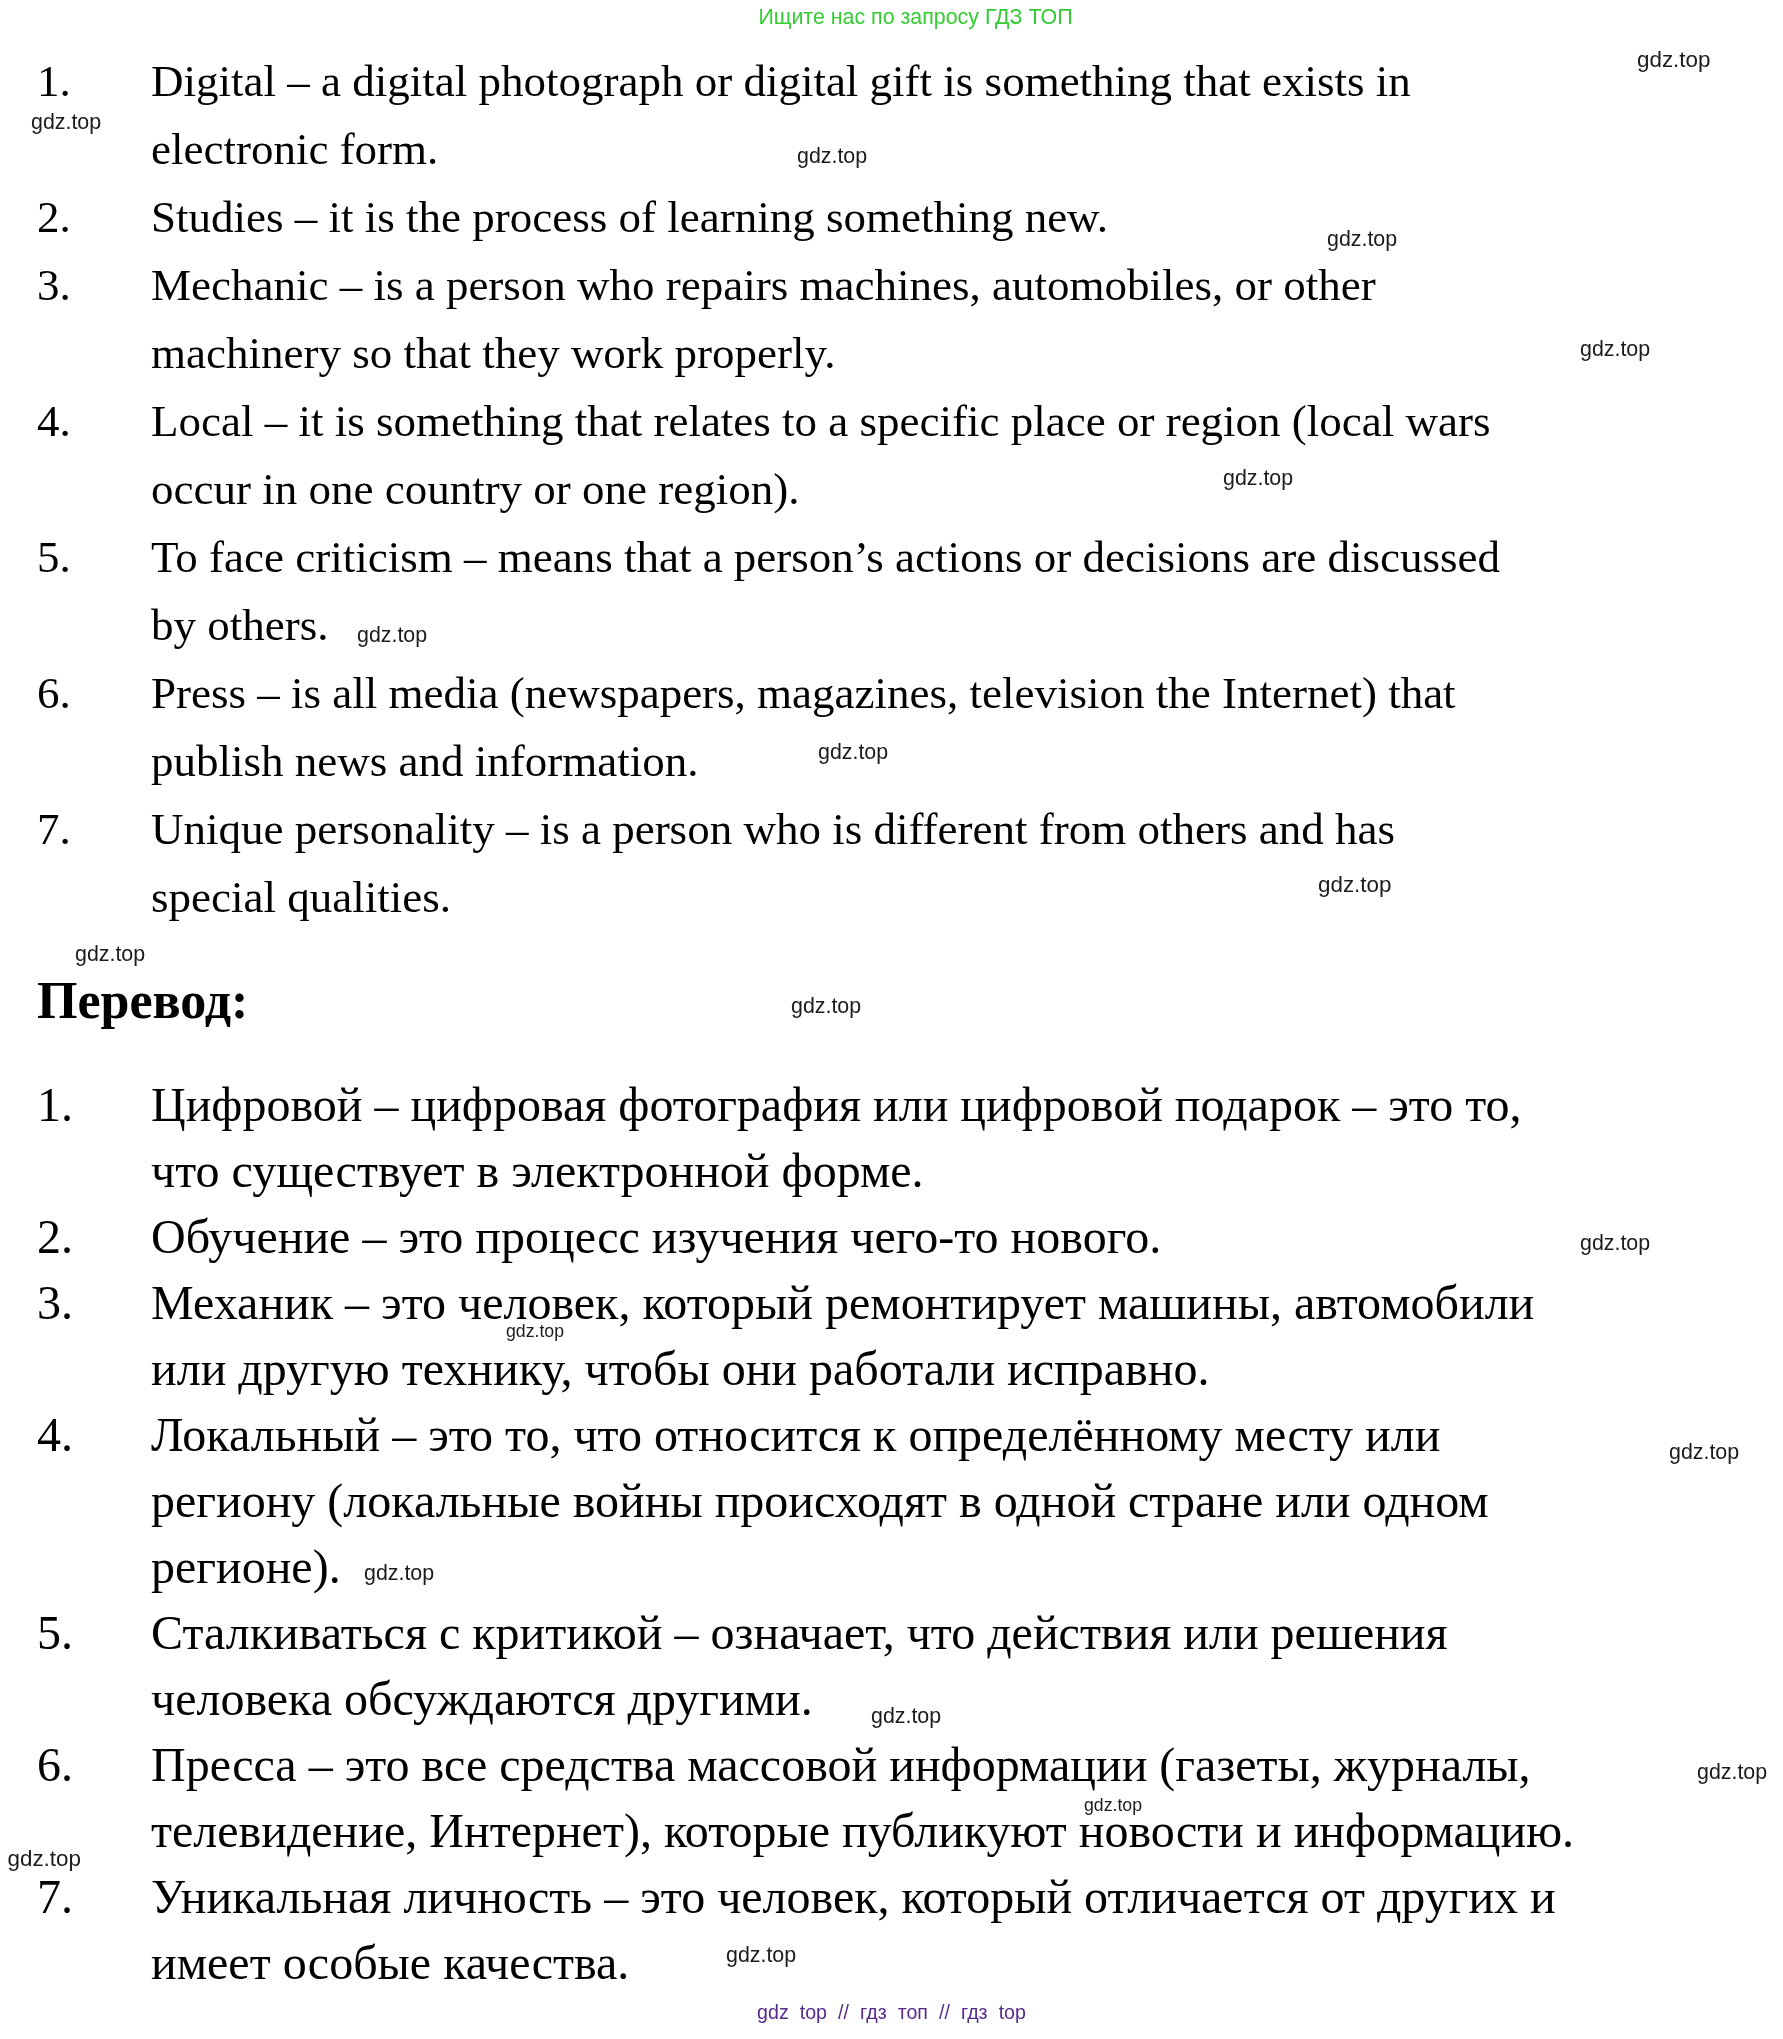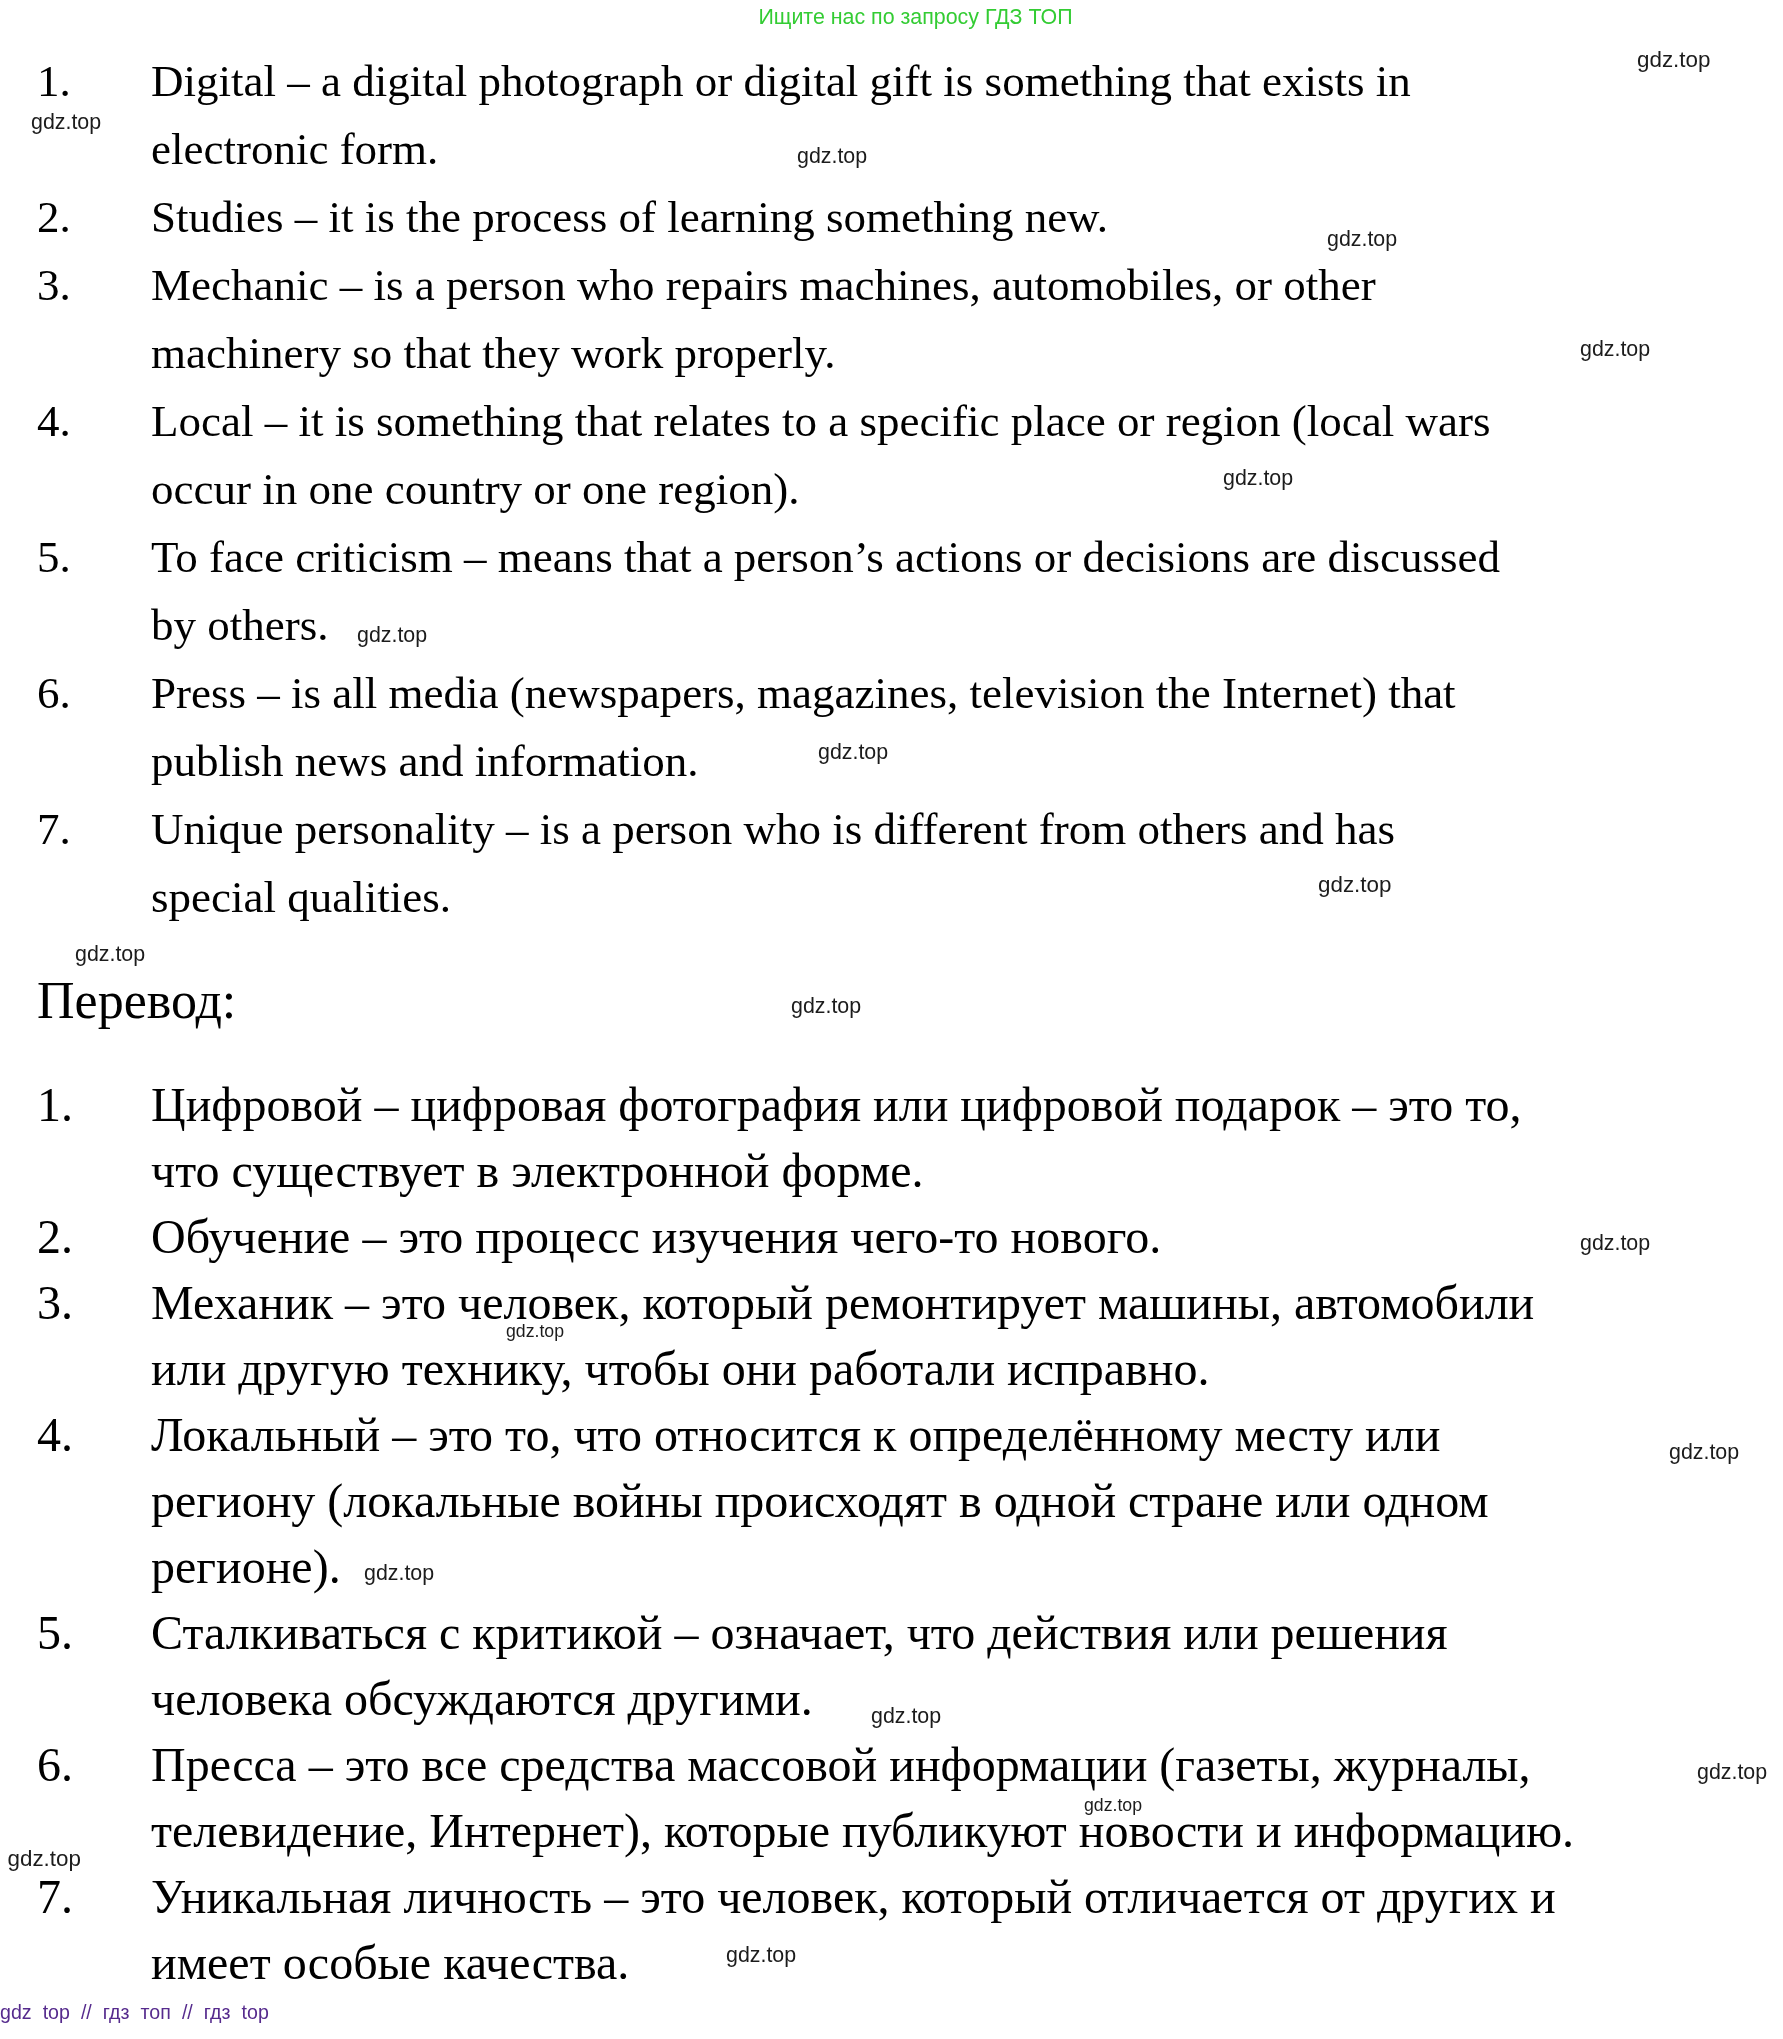--- a/index.html
+++ b/index.html
@@ -42,33 +42,34 @@
   }
   .item { position: relative; padding-left: 70px; }
   .num  { position: absolute; left: 0; top: 0; }
   .line { white-space: nowrap; margin-left: 44px; }
   .heading {
     position: absolute;
     left: 37px;
     top: 971px;
     font-size: 52px;
     line-height: 60px;
-    font-weight: 400;
+    font-weight: 700;
   }
   .wm {
     position: absolute;
     font-family: "Liberation Sans", sans-serif;
     color: var(--watermark-gray, #1c1c1c);
     white-space: nowrap;
   }
   .footer {
     position: absolute;
     top: 2001px;
     left: 0;
     width: 1783px;
+    text-align: center;
     font-family: "Liberation Sans", sans-serif;
     font-size: 19.6px;
     word-spacing: 5.6px;
     color: var(--footer-purple, #562b8d);
   }
 </style>
 </head>
 <body>
 
 <div class="banner">Ищите нас по запросу ГДЗ ТОП</div>

